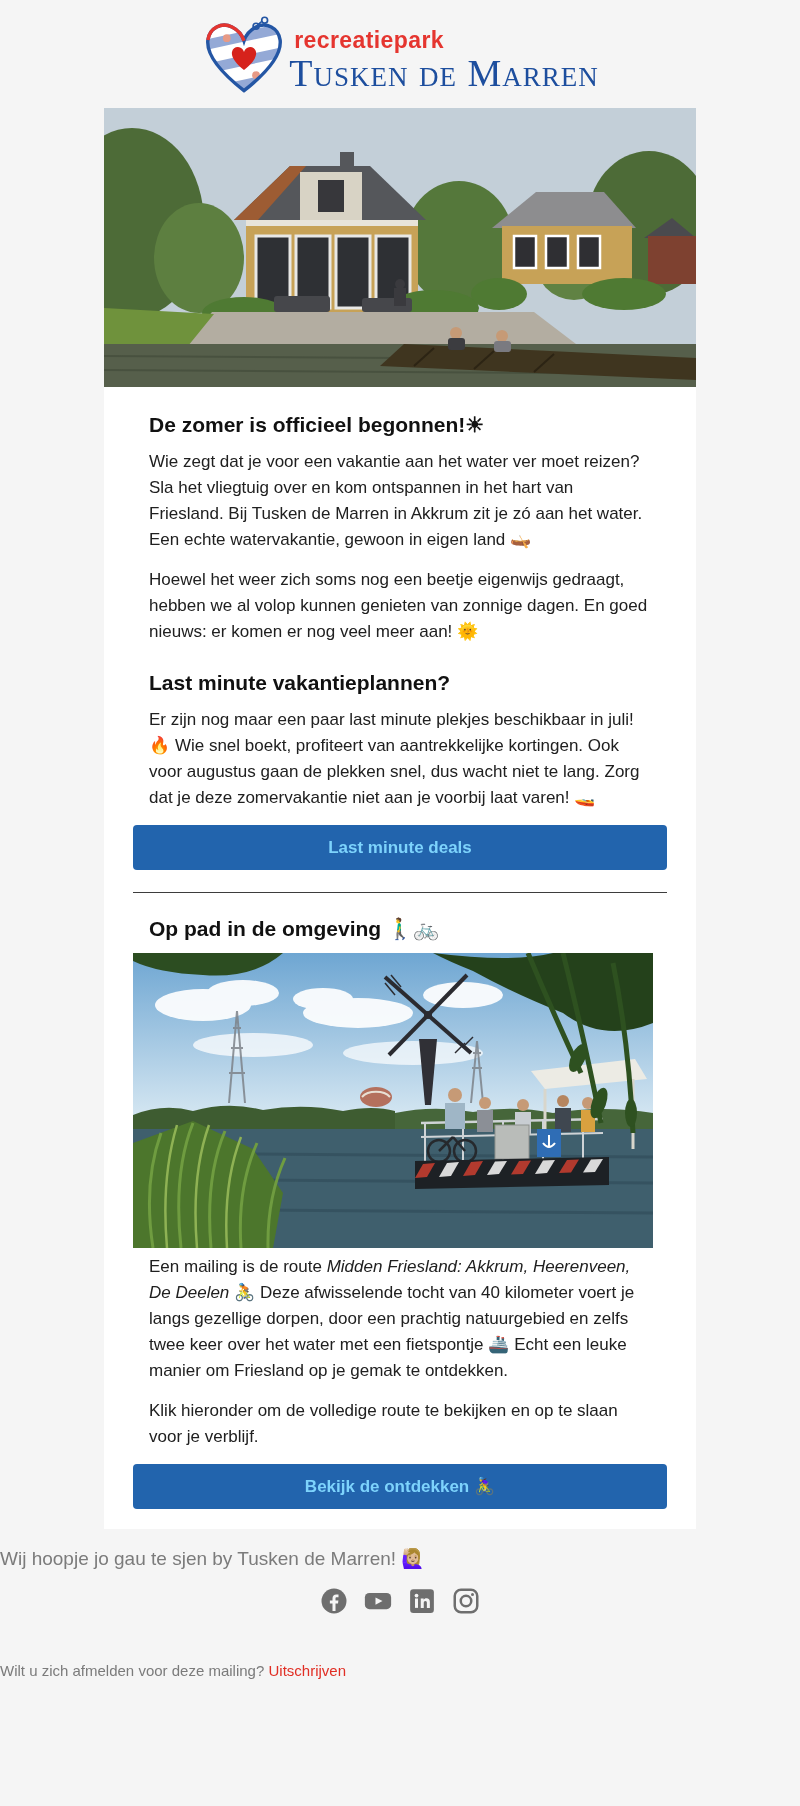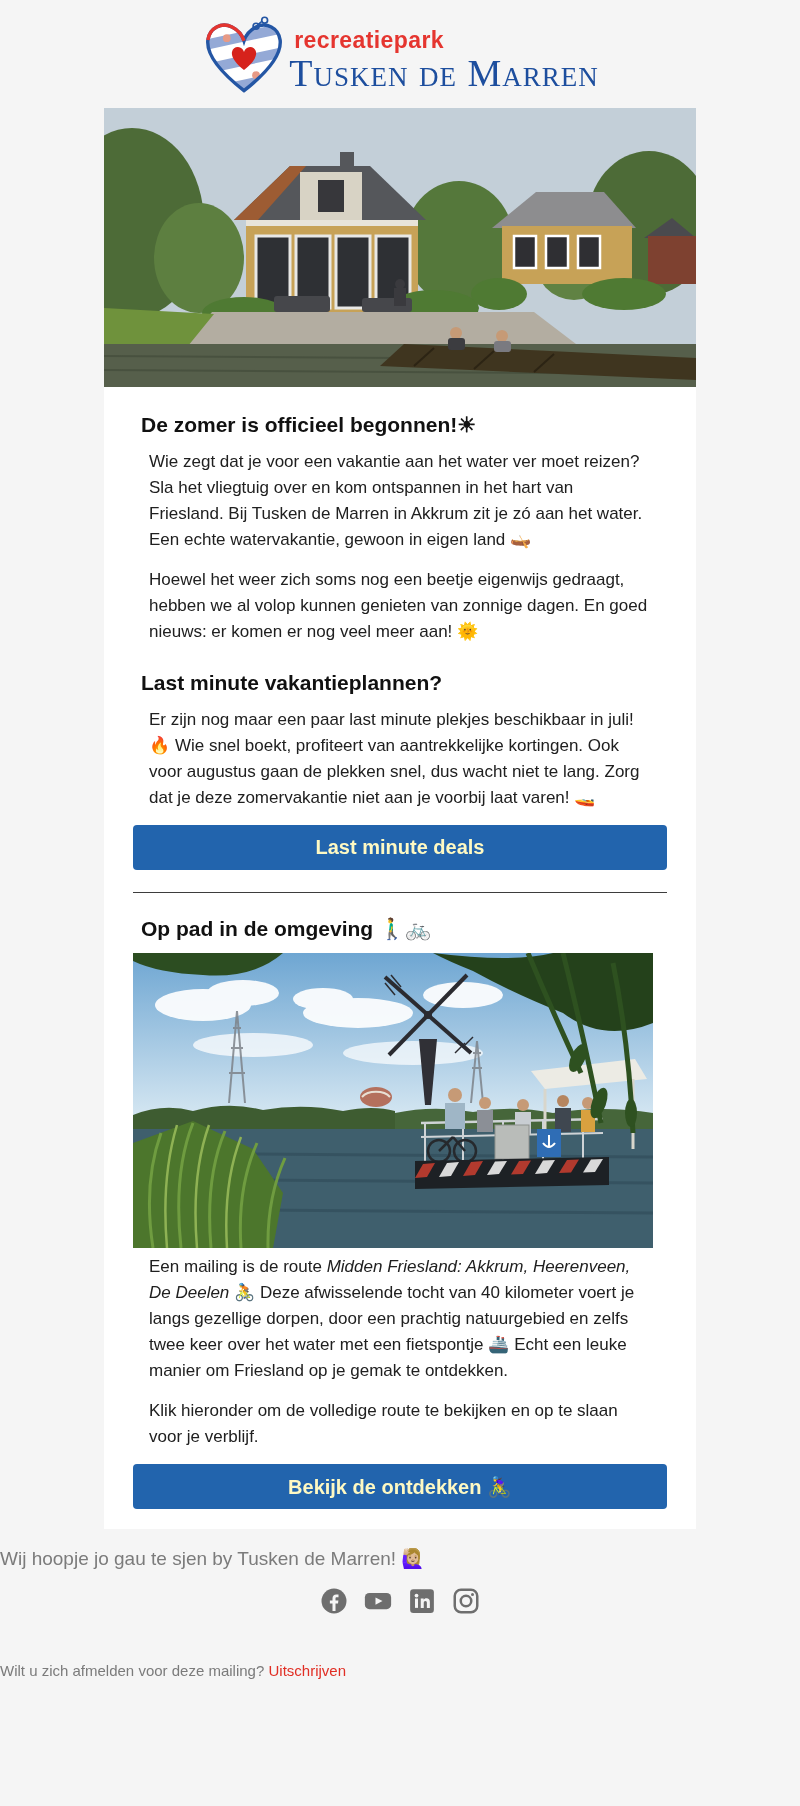--- a/index.html
+++ b/index.html
@@ -12,24 +12,24 @@
     width:800px;min-height:1806px;background:#f5f5f5;
     font-family:"Liberation Sans",sans-serif;color:#1f1f1f;
   }
   .header{padding-top:14px;height:106px;display:flex;justify-content:center;align-items:center;gap:2px;cursor:pointer}
   .brand-text{display:flex;flex-direction:column;line-height:1}
   .brand-tagline{color:var(--brand-red);font-size:23px;font-weight:bold;letter-spacing:.4px;margin:0 0 2px 5px}
   .brand-name{color:var(--brand-blue);font-family:"Liberation Serif",serif;font-variant:small-caps;font-size:38px;letter-spacing:1px}
   .card{width:592px;margin:2px auto 0;background:#fff}
   .hero svg,.photo2 svg{display:block}
   .card-body{padding:0 29px 20px}
-  .h{font-size:21px;line-height:28px;font-weight:bold;color:#111;margin:24px 8px 10px}
+  .h{font-size:21px;line-height:28px;font-weight:bold;color:#111;margin:24px 16px 10px}
   .card-body p{font-size:17px;line-height:26px;margin:0 16px 14px;color:#202020}
   .btn{display:flex;align-items:center;justify-content:center;height:45px;background:var(--accent);
-       color:#fef9c3;font-weight:bold;font-size:20px;border-radius:4px;cursor:pointer;margin-top:6px}
+       color:#7dd3fc;font-weight:bold;font-size:17px;border-radius:4px;cursor:pointer;margin-top:6px}
   .btn.btn2{margin-top:6px}
   .rule{border:none;border-top:1px solid #3d3d3d;margin:22px 0 0}
   .rule + .h{margin-top:22px}
   .photo2{margin:10px 0 6px}
   .footer{text-align:left;color:var(--muted)}
   .farewell{font-size:19px;margin-top:18px}
   .socials{display:flex;justify-content:center;gap:14px;margin-top:16px}
   .socials a{display:block;width:30px;height:30px;cursor:pointer}
   .socials svg{width:30px;height:30px;display:block}
   .unsub{font-size:15px;margin-top:46px}

